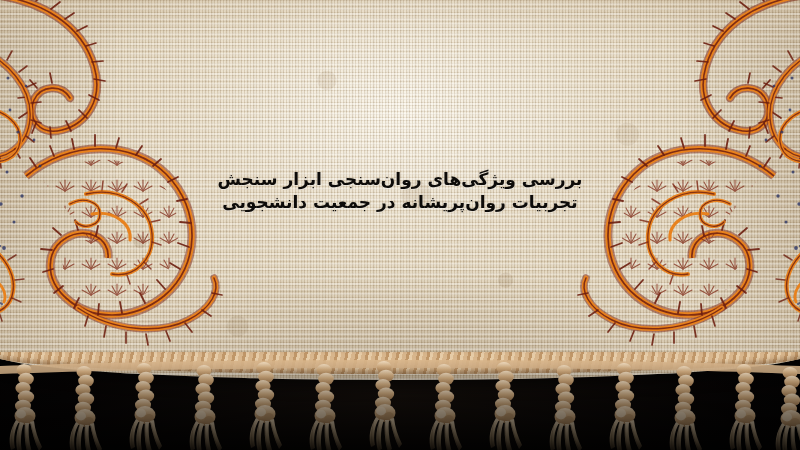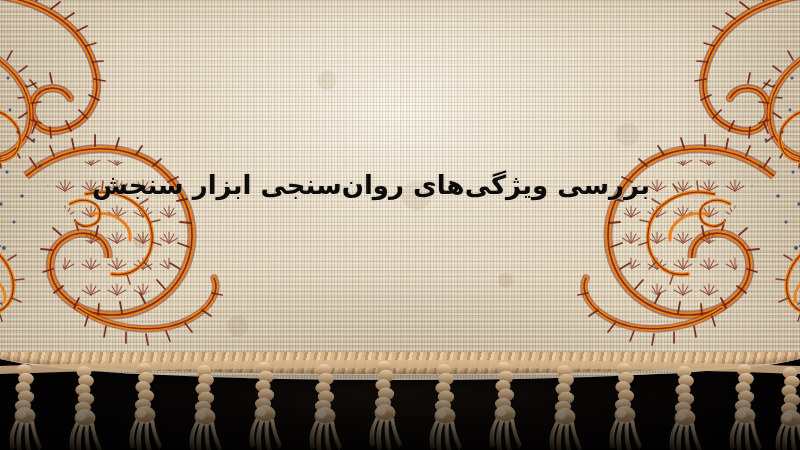--- a/index.html
+++ b/index.html
@@ -111,21 +111,21 @@
     position: absolute;
     left: 0; right: 0;
     top: 168px;
     text-align: center;
     line-height: 1.38;
     padding: 0 150px;
   }
   .title-line {
     font-family: "DejaVu Sans", sans-serif;
     font-weight: 700;
-    font-size: 26px;
+    font-size: 17px;
     color: #0d0b09;
     letter-spacing: 0;
     white-space: nowrap;
     direction: rtl;
     text-shadow:
       0 1px 0 rgba(255,255,255,0.40),
       0 0 2px rgba(90,70,48,0.25);
   }
 
   
@@ -590,20 +590,21 @@
             <path d="M18 252 l8 4"></path>
           <path d="M6 282 l8 4"></path>
             <path d="M20 310 l8 4"></path>
         </g>
       </g>
     </svg>
   </div>
 
   <div class="title-block">
     <div class="title-line">بررسی ویژگی‌های روان‌سنجی ابزار سنجش</div>
+    <div class="title-line">تجربیات روان‌پریشانه در جمعیت دانشجویی</div>
   </div>
 
   <div class="fringe-band"></div>
 
   <div class="fringe">
     <svg viewBox="0 0 800 96" xmlns="http://www.w3.org/2000/svg" preserveAspectRatio="none">
       <defs>
         <linearGradient id="cordg" x1="0" y1="0" x2="0" y2="1">
           <stop offset="0%" stop-color="#f0dcc0"></stop>
           <stop offset="45%" stop-color="#d6b184"></stop>

